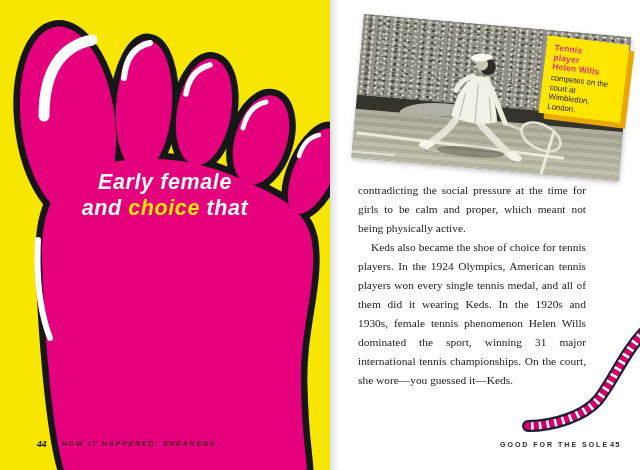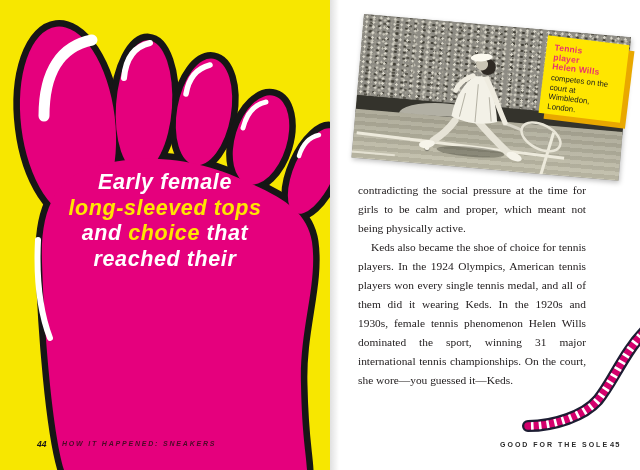--- a/index.html
+++ b/index.html
@@ -95,23 +95,21 @@
         <path d="M 124,78 C 126,56 136,46 150,43" stroke-width="6"></path>
         <path d="M 186,94 C 189,76 198,68 210,65" stroke-width="5.5"></path>
         <path d="M 243,128 C 247,112 256,104 266,102" stroke-width="5"></path>
         <path d="M 299,156 C 303,143 310,137 319,135" stroke-width="4.5"></path>
         <path d="M 38,240 C 36,280 40,312 50,338" stroke-width="6"></path>
       </g>
     </svg>
 
     <div class="quote">
       <div class="ql"><span class="w">Early female</span></div>
-      <div class="ql"><span class="y">long-sleeved tops</span></div>
       <div class="ql"><span class="w">and </span><span class="y">choice</span><span class="w"> that</span></div>
-      <div class="ql"><span class="w">reached their</span></div>
     </div>
 
     <div class="folio-left">44</div>
     <div class="running-left">HOW IT HAPPENED: SNEAKERS</div>
   </div>
 
   <div class="page-right">
     <div class="spine"></div>
 
     <div class="photo">

